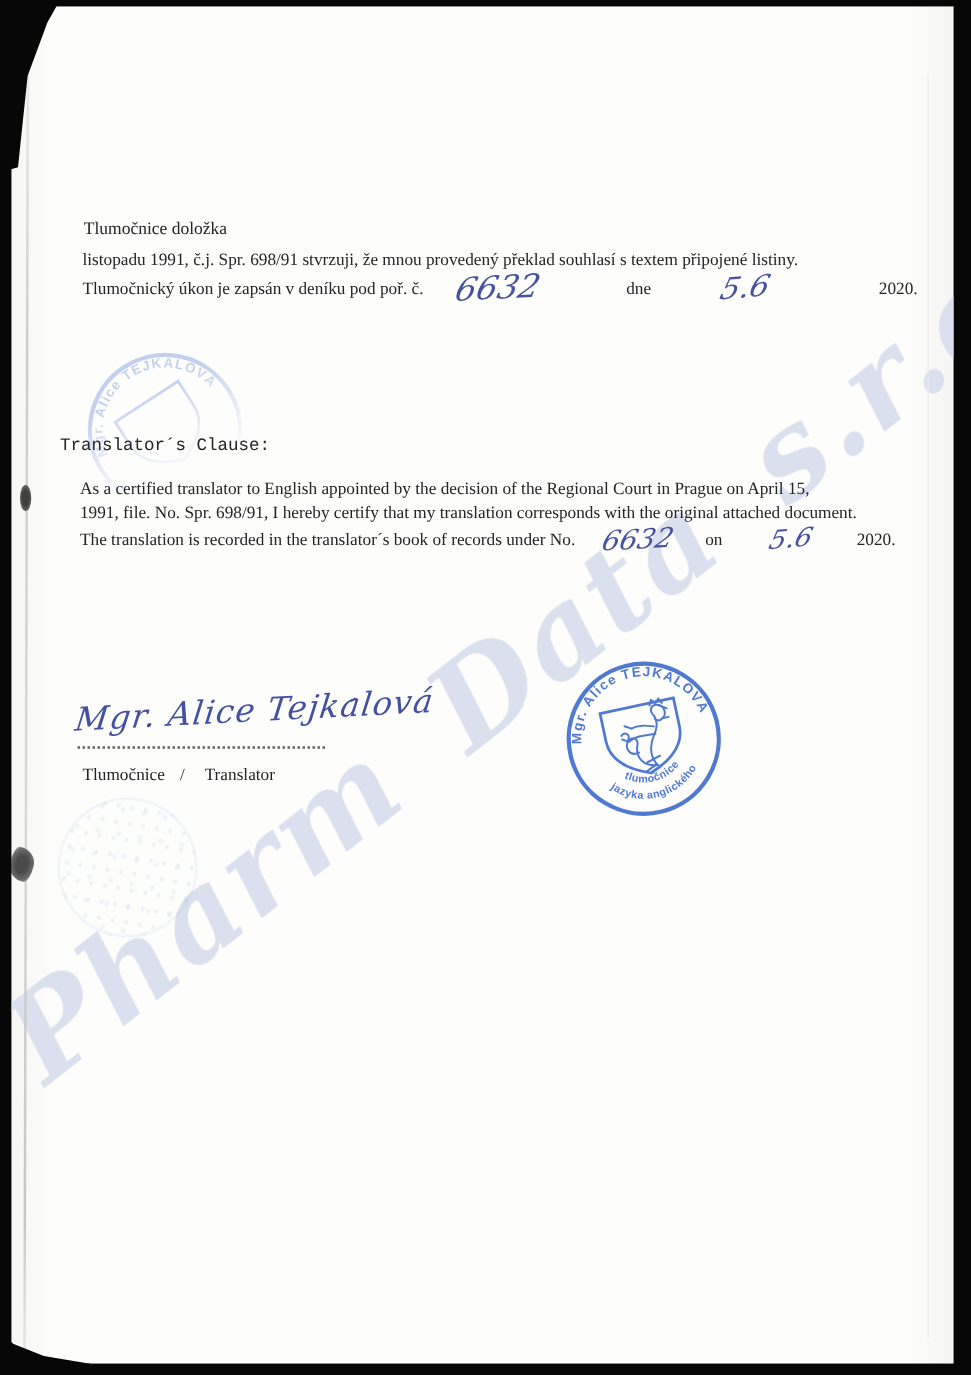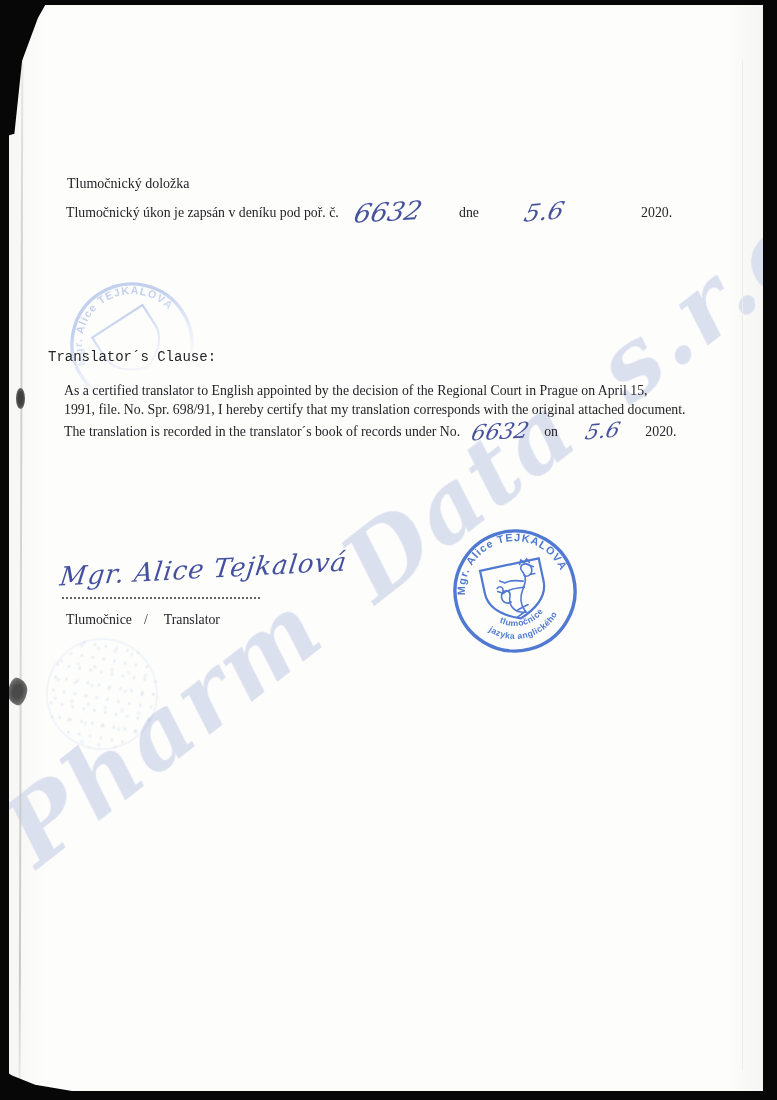--- a/index.html
+++ b/index.html
@@ -56,31 +56,31 @@
     filter:blur(.4px);
   }
   
   .print{color:#242428;}
   .czech-heading{position:absolute;left:67px;top:176px;font-size:14px;z-index:5;}
   .para{position:absolute;z-index:5;font-size:13.8px;line-height:18.8px;}
   .para .line{white-space:nowrap;}
   .czech-para{left:66px;top:199px;width:690px;}
   .english-heading{position:absolute;left:48px;top:349px;font-size:14px;z-index:5;font-family:Liberation Mono, monospace;}
   .english-para{left:64px;top:382px;width:695px;}
-  .record-row{display:flex;align-items:baseline;}
+  .record-row{display:flex;align-items:baseline;gap:10px;}
   
   .hand{
     font-family:"DejaVu Serif", serif;font-style:italic;
     color:#46529e;z-index:6;position:relative;
   }
   .hand-num-cz{font-size:26px;margin-left:16px;top:4px;transform:skewX(-16deg) rotate(-3deg);}
   .hand-date-cz{font-size:24px;margin-left:46px;top:3px;transform:skewX(-18deg) rotate(-5deg);}
   .hand-num-en{font-size:22px;margin-left:12px;top:3px;transform:skewX(-16deg) rotate(-3deg);}
   .hand-date-en{font-size:21px;margin-left:28px;top:2px;transform:skewX(-18deg) rotate(-5deg);}
-  .word-gap-cz-1{margin-left:38px;}
+  .word-gap-cz-1{margin-left:60px;}
   .word-gap-cz-2{margin-left:78px;}
   .word-gap-en-1{margin-left:16px;}
   .word-gap-en-2{margin-left:26px;}
   
   .signature-name{
     position:absolute;left:60px;top:554px;z-index:6;
     font-family:"DejaVu Serif", serif;font-style:italic;
     font-size:26px;color:#44519f;white-space:nowrap;
     transform:rotate(-3deg) skewX(-10deg);letter-spacing:1px;
   }
@@ -141,22 +141,23 @@
       <path id="gArcB2" d="M -46,13.7 A 48,48 0 0 0 46,13.7"></path>
     </defs>
     <circle class="stamp-blue" cx="0" cy="0" r="60" stroke-width="3.4"></circle>
     <text class="stamp-text" font-size="10.8" font-weight="bold" letter-spacing="1.1">
       <textPath href="#gArcTop" startOffset="50%" text-anchor="middle">Mgr. Alice TEJKALOVÁ</textPath>
     </text>
     <path class="stamp-blue" stroke-width="2.2" d="M -30,-27 L 30,-27 L 30,-4 C 30,12 16,22 0,28 C -16,22 -30,12 -30,-4 Z"></path>
   </svg>
 </div>
 
-<div class="czech-heading print">Tlumočnický doložka</div>
+<div class="czech-heading print">Tlumočnice doložka</div>
 <div class="para czech-para print">
+  <div class="line">listopadu 1991, č.j. Spr. 698/91 stvrzuji, že mnou provedený překlad souhlasí s textem připojené listiny.</div>
   <div class="line record-row">
     <span>Tlumočnický úkon je zapsán v deníku pod poř. č.</span>
     <span class="hand hand-num-cz">6632</span>
     <span class="word-gap-cz-1">dne</span>
     <span class="hand hand-date-cz">5.6</span>
     <span class="word-gap-cz-2">2020.</span>
   </div>
 </div>
 
 <div class="english-heading print">Translator´s Clause:</div>

